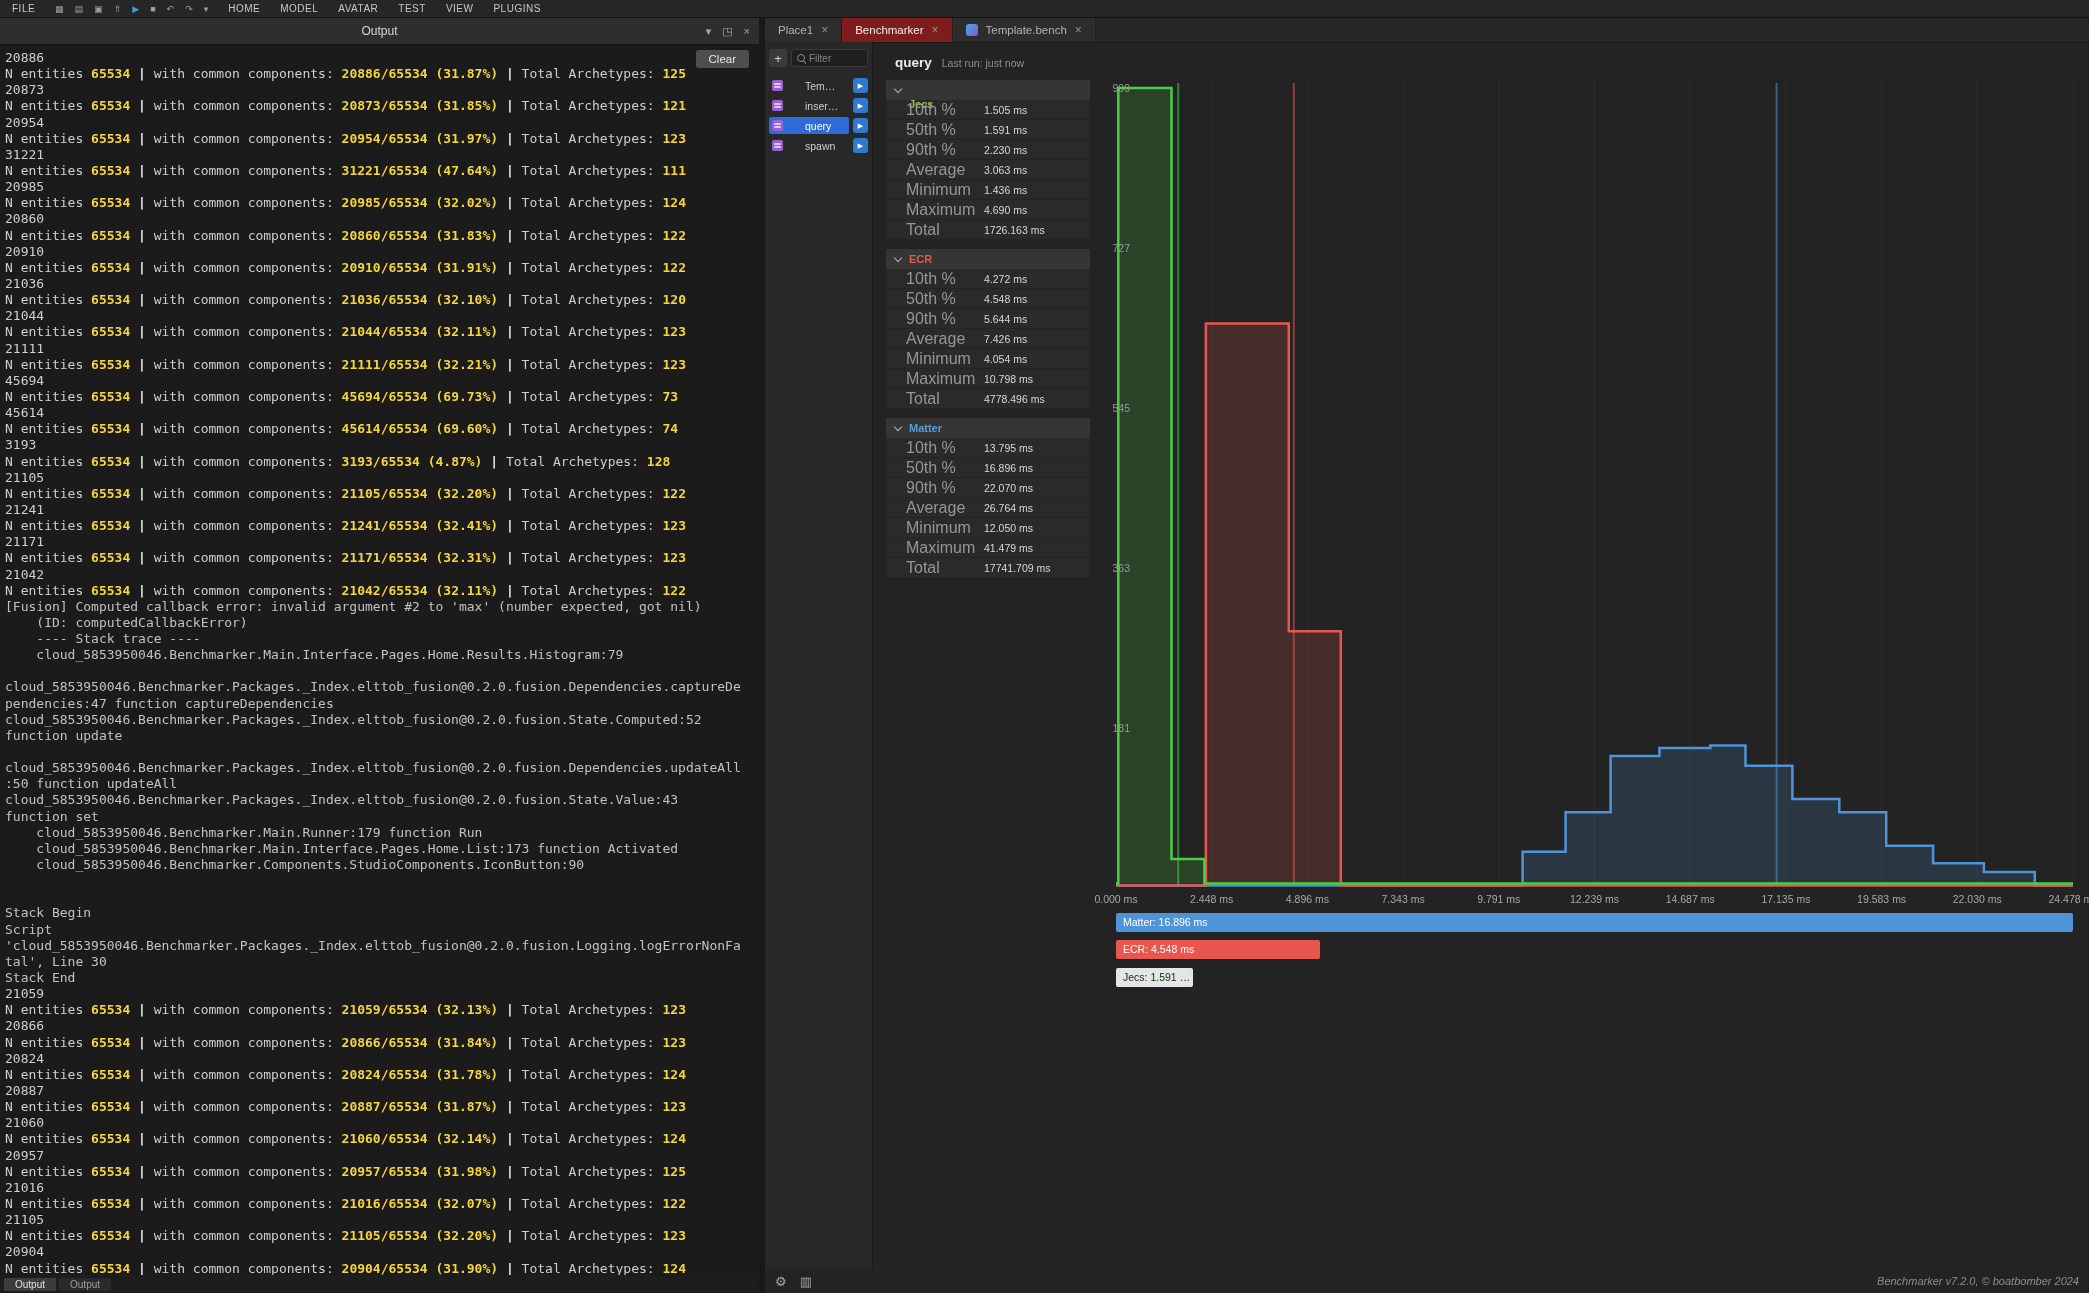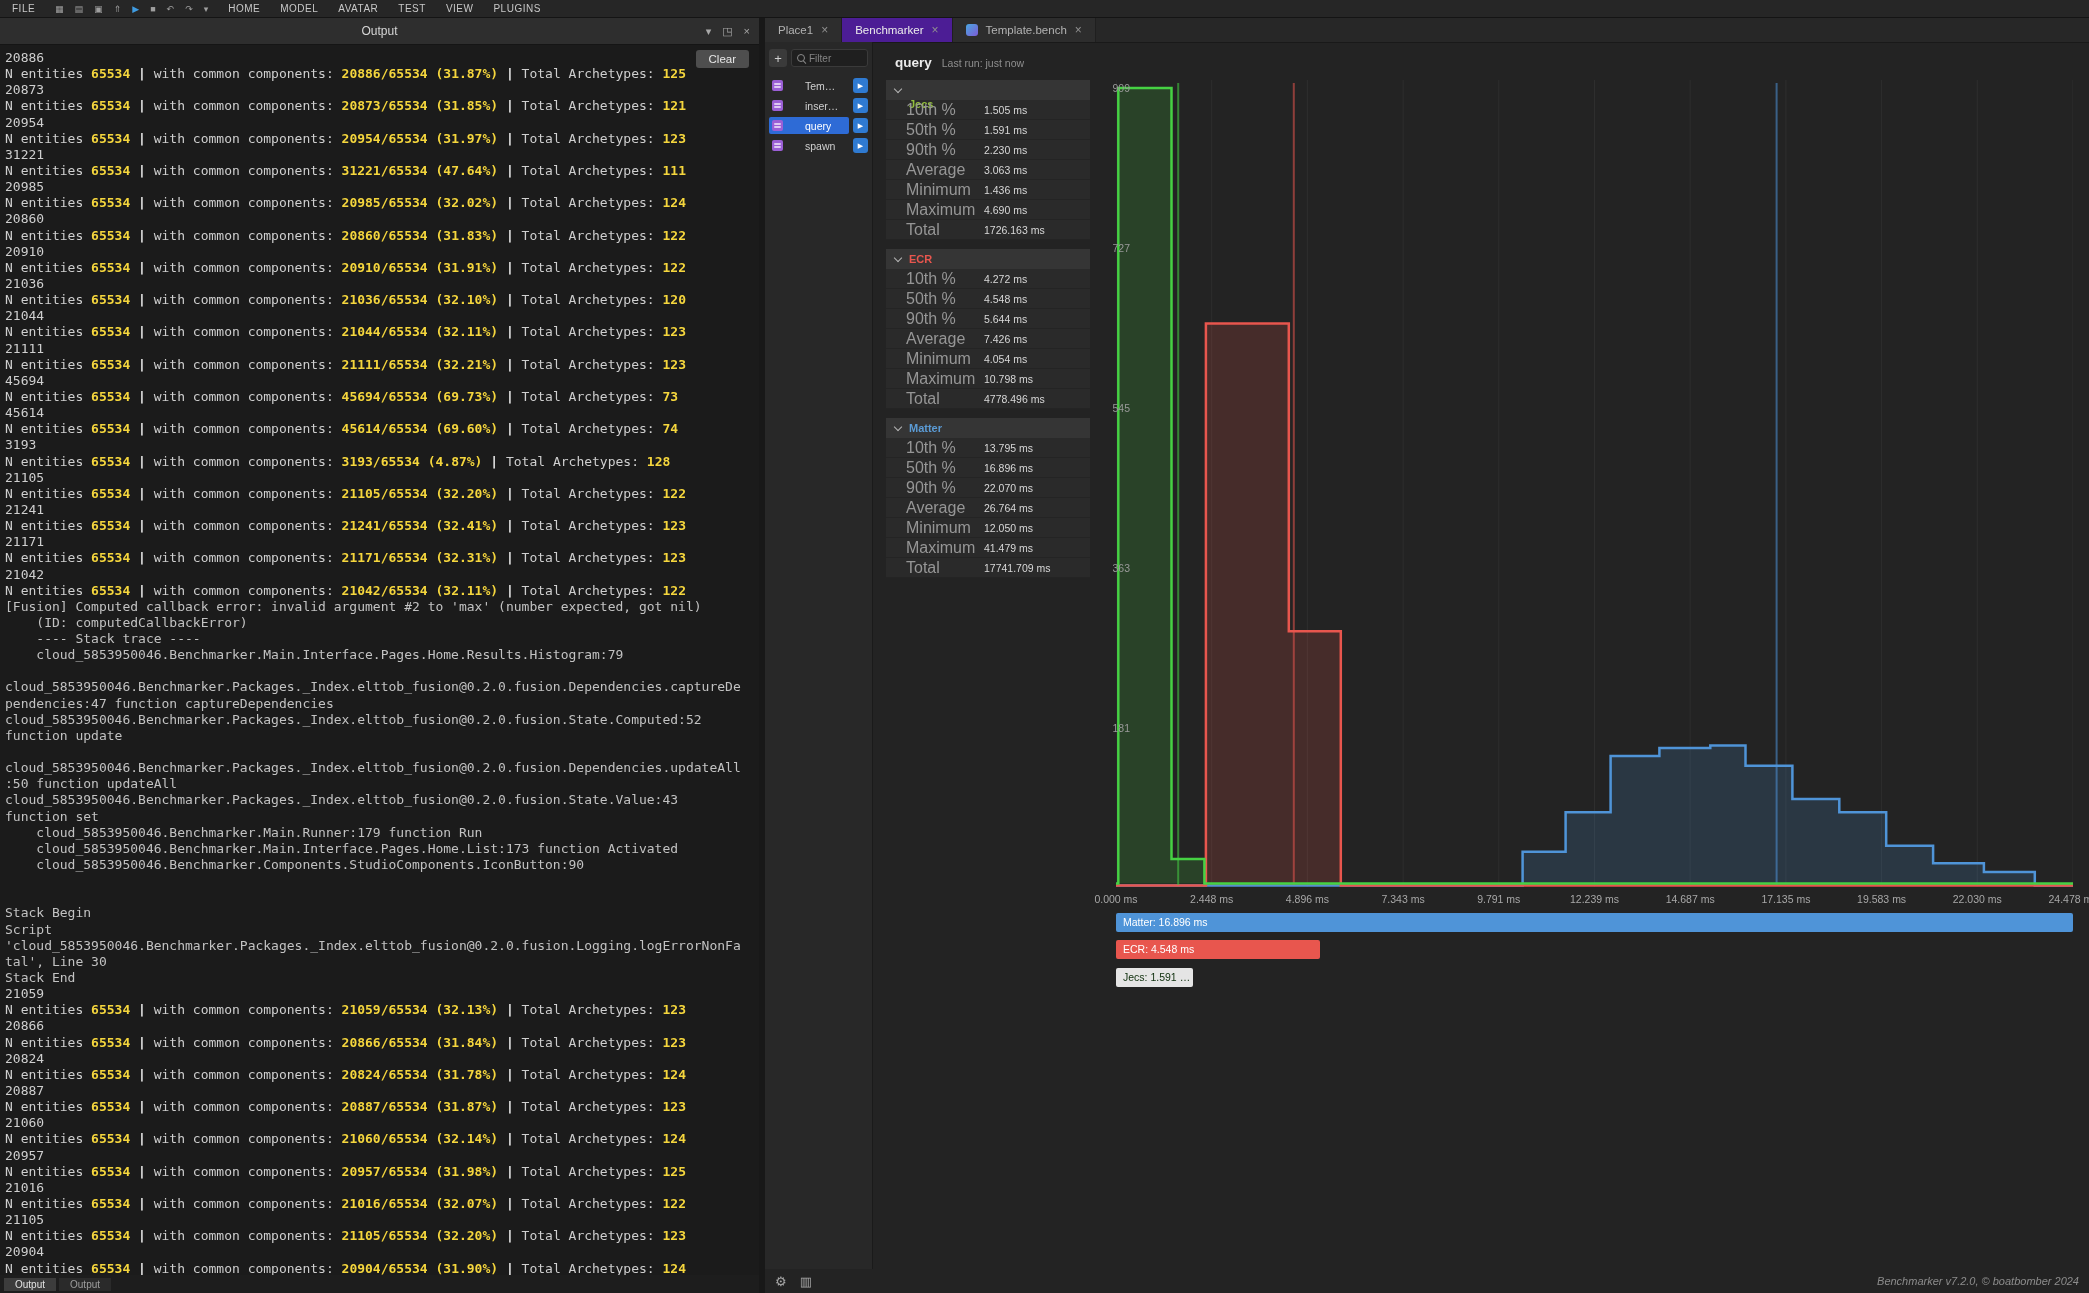--- a/index.html
+++ b/index.html
@@ -25,21 +25,21 @@
 
   
   .bottom-left-bar{position:absolute;left:0;top:1275px;width:759px;height:18px;background:#1d1d1d;display:flex;align-items:center;gap:3px;padding-left:4px;box-sizing:border-box;}
   .ob-tab{font-size:10px;padding:1px 11px;color:#9d9d9d;background:#2a2a2a;}
   .ob-tab.active{background:#3c3c3c;color:#e2e2e2;}
 
   
   .right-region{position:absolute;left:765px;top:18px;width:1324px;height:1275px;background:#232323;}
   .doc-tabs{position:absolute;left:0;top:0;right:0;height:24px;background:#272727;display:flex;border-bottom:1px solid #191919;}
   .dtab{display:flex;align-items:center;gap:8px;padding:0 13px;font-size:11.5px;color:#b2b2b2;background:#2d2d2d;border-right:1px solid #1f1f1f;cursor:pointer;}
-  .dtab.active{background:#4c1d95;color:#ececec;}
+  .dtab.active{background:#7f1d1d;color:#ececec;}
   .dtab .x{color:#909090;font-size:12px;}
   .bench-file-icon{width:12px;height:12px;border-radius:3px;background:linear-gradient(135deg,#49a7e0,#7c5bd6);display:inline-block;}
 
   .bench-list{position:absolute;left:0;top:24px;width:108px;bottom:24px;background:#282828;border-right:1px solid #1a1a1a;padding:7px 4px;box-sizing:border-box;}
   .bl-top{display:flex;gap:4px;}
   .add-btn{width:18px;height:18px;background:#3a3a3a;border:none;border-radius:3px;color:#cfcfcf;font-size:13px;display:flex;align-items:center;justify-content:center;padding:0;font-family:inherit;}
   .filter-box{flex:1;height:18px;background:#1f1f1f;border:1px solid #3a3a3a;border-radius:3px;display:flex;align-items:center;gap:4px;padding:0 5px;box-sizing:border-box;min-width:0;}
   .mag{width:6px;height:6px;border:1.4px solid #8a8a8a;border-radius:50%;position:relative;flex:none;}
   .mag::after{content:"";position:absolute;width:1.4px;height:4px;background:#8a8a8a;left:5.5px;top:5px;transform:rotate(-45deg);}
   .filter-input{width:100%;background:transparent;border:none;outline:none;color:#cccccc;font-size:10px;padding:0;font-family:inherit;min-width:0;}

